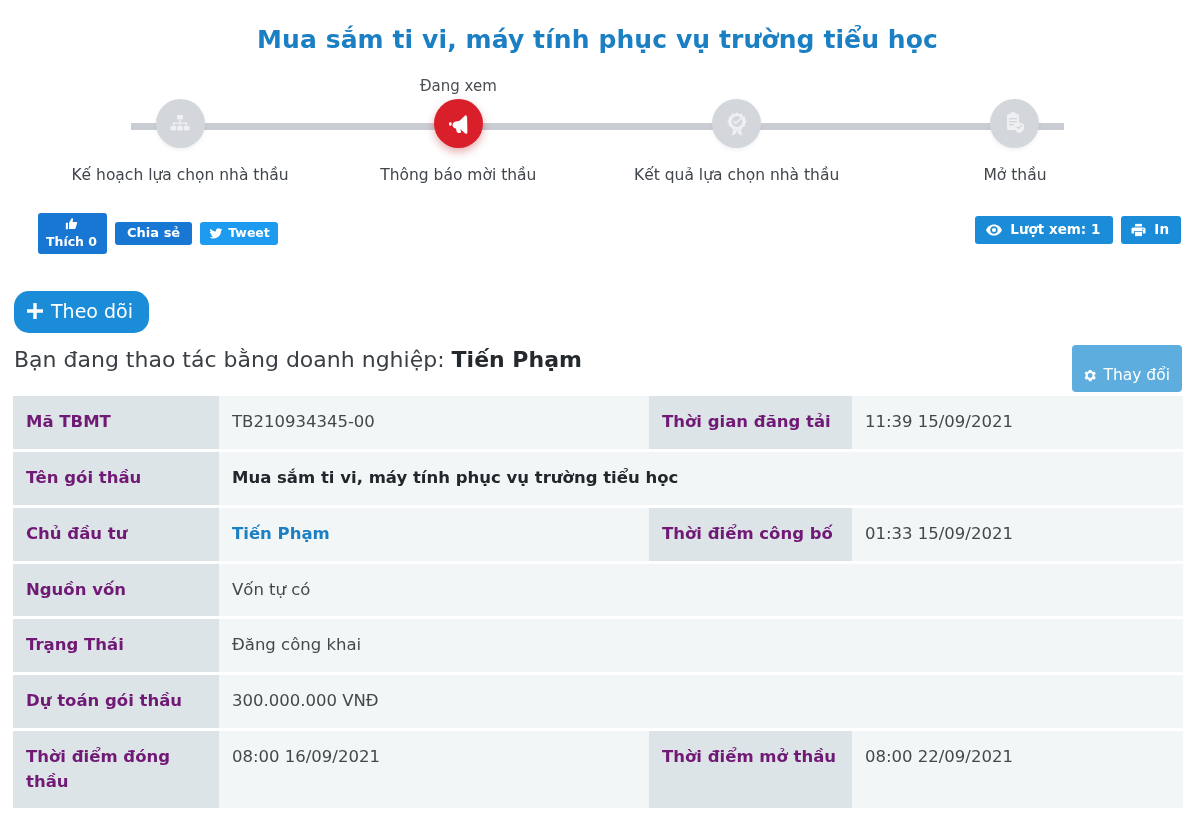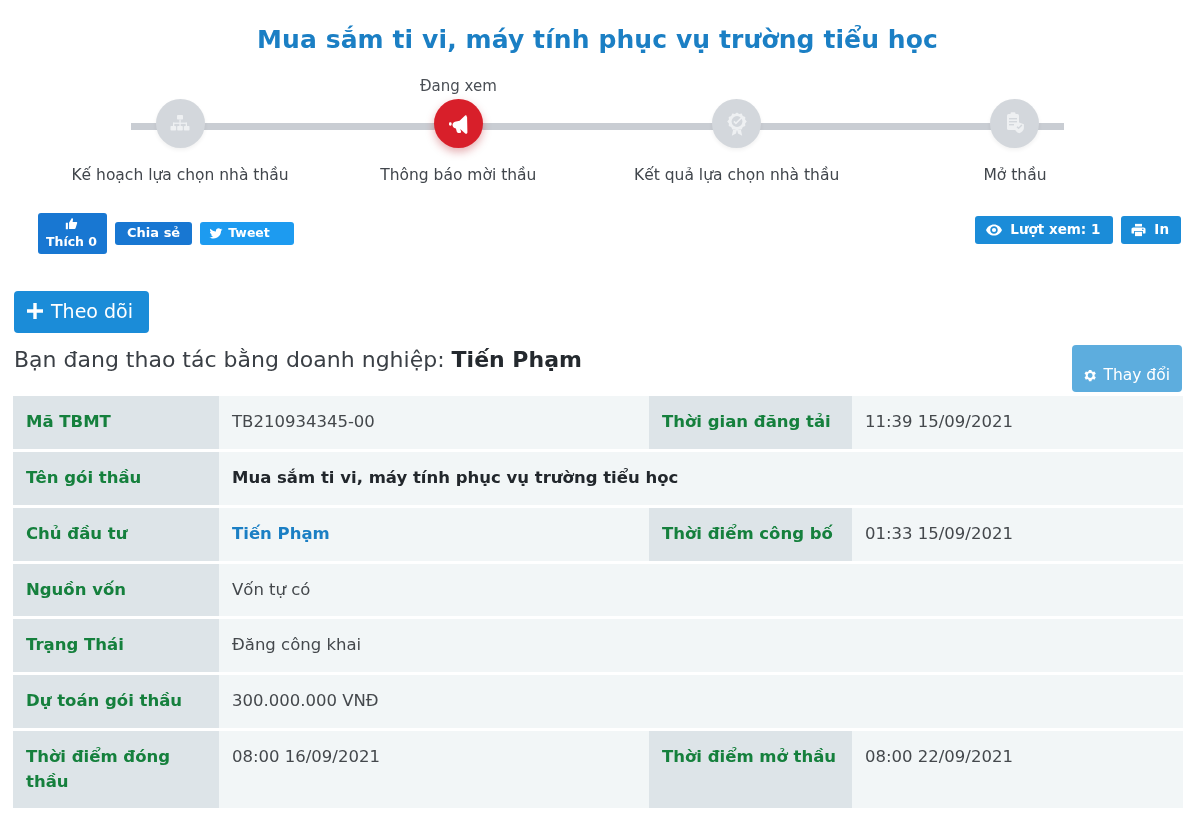--- a/index.html
+++ b/index.html
@@ -140,21 +140,21 @@
     background: #1877d2;
     font-size: 13px;
     font-weight: bold;
     padding: 4px 12px 5px 12px;
     line-height: 14px;
   }
   .btn-tweet {
     background: #1d9bf0;
     font-size: 12.5px;
     font-weight: bold;
-    padding: 4px 24px 5px 9px;
+    padding: 4px 8px 5px 9px;
     line-height: 14px;
   }
   .btn-view {
     background: #1b8cd8;
     font-size: 13.5px;
     font-weight: bold;
     padding: 6px 13px 7px 11px;
     line-height: 15px;
     gap: 8px;
   }
@@ -169,21 +169,21 @@
   .btn svg { display: block; }
 
   
   .follow-row {
     margin: 38px 0 0 14px;
   }
   .btn-follow {
     background: #1b8cd8;
     font-size: 19px;
     padding: 9px 16px 11px 13px;
-    border-radius: 4px;
+    border-radius: 15px;
     gap: 8px;
     line-height: 22px;
   }
   .acting-row {
     position: relative;
     margin: 14px 0 0 14px;
     height: 36px;
   }
   .acting-text {
     font-size: 22px;
@@ -213,21 +213,21 @@
     font-size: 16.5px;
   }
   .info-table td {
     padding: 14px 12px 14px 13px;
     vertical-align: top;
     line-height: 1.5;
   }
   .lbl {
     background: #dde4e8;
     font-weight: bold;
-    color: #15803d;
+    color: #701a75;
     width: 181px;
   }
   .val {
     background: #f2f6f7;
     color: #44484c;
   }
   .val.strong {
     font-weight: bold;
     color: #22272c;
   }

